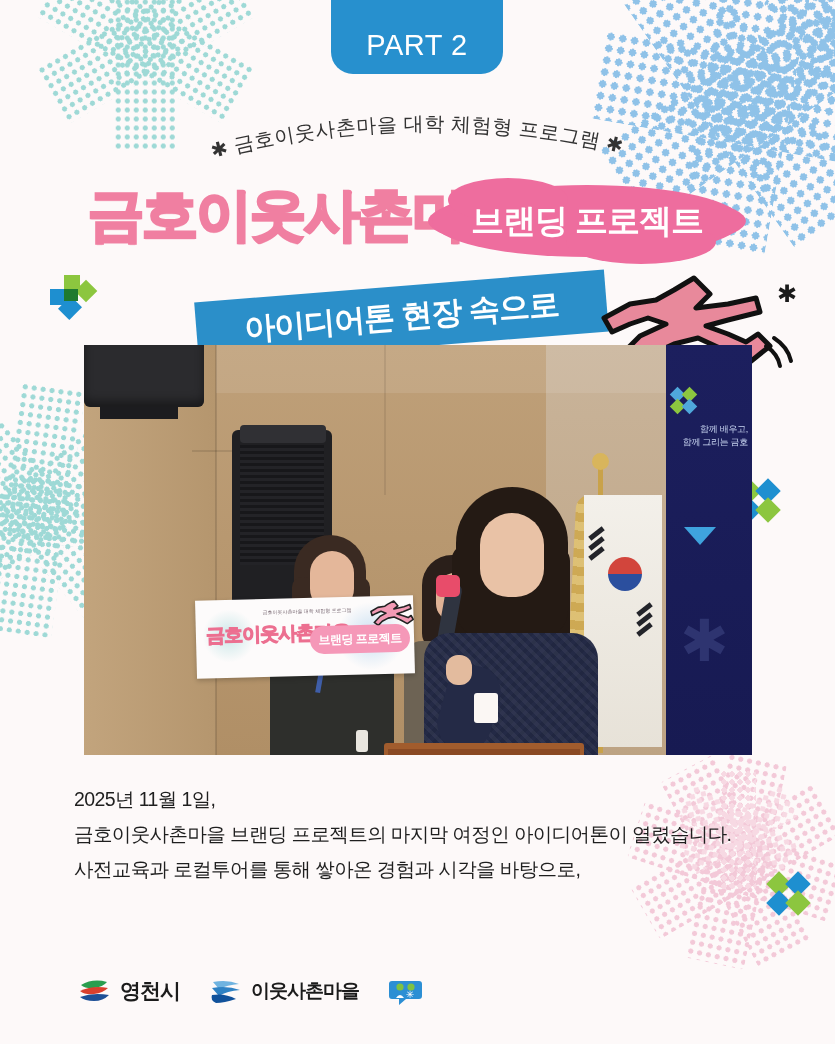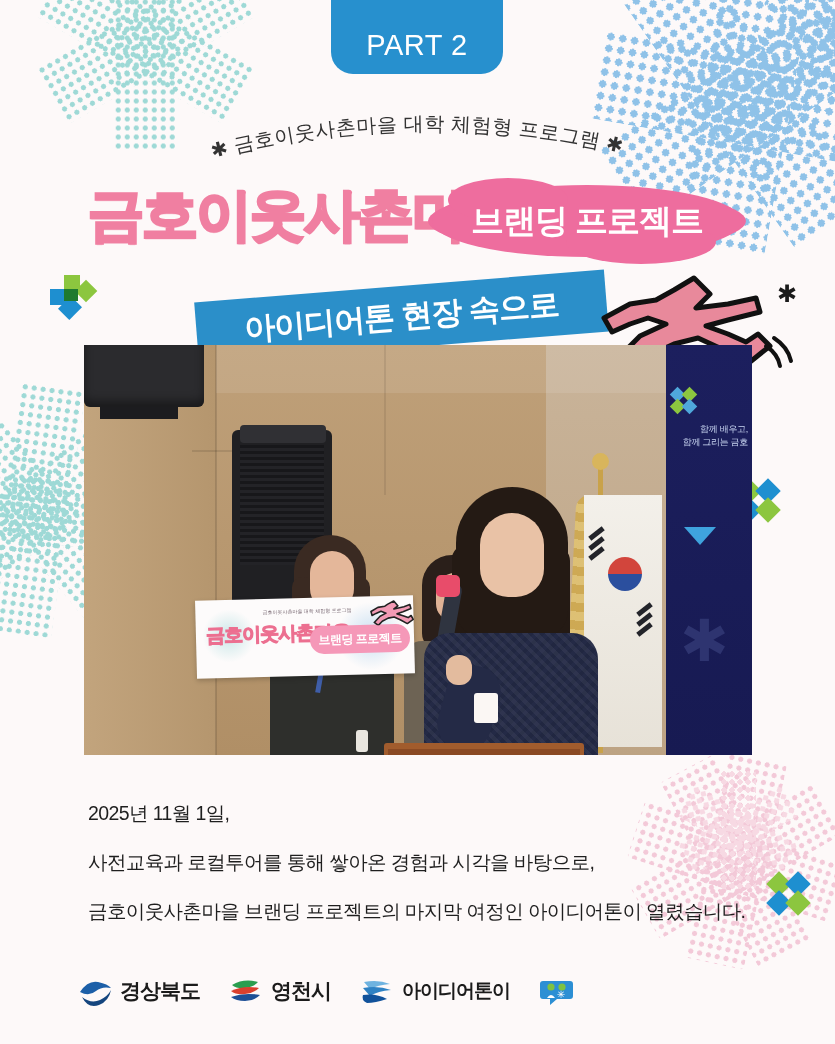--- a/index.html
+++ b/index.html
@@ -254,21 +254,21 @@
 
   
   .bottle{left:272px;top:385px;width:12px;height:22px;background:#e9e6df;border-radius:3px;}
   .tag{left:390px;top:348px;width:24px;height:30px;background:#fbf7f4;border-radius:3px;}
 
   
   #body-text{
     position:absolute;left:74px;top:782px;width:700px;
     color:#1f1f1f;font-size:19.5px;line-height:35px;letter-spacing:-.6px;
   }
-  #body-text p{margin:14px;}
+  #body-text p{margin:0;}
 
   
   #footer{
     position:absolute;left:78px;top:963px;width:690px;height:56px;
     display:flex;align-items:center;gap:29px;
   }
   .logo{display:flex;align-items:center;gap:7px;}
   .logo-name{font-size:21px;font-weight:700;color:#1b1b1b;letter-spacing:-1px;white-space:nowrap;}
   .logo-mark{width:35px;height:30px;position:relative;flex:0 0 auto;}
   .logo-mark svg{width:100%;height:100%;}
@@ -484,56 +484,47 @@
                    L33 17 L38 19 L41 17 L43 21 L37 25 L30 21 L24 18
                    L18 19 L12 22 L8 26 L4 23 L10 17 L16 14 L11 12 L6 14 L2 16 L1 12
                    L8 8 L15 7 Z"></path>
         </g>
       </svg>
     </div>
   </div>
 
   <div id="body-text">
     <p>2025년 11월 1일,</p>
+    <p>금호이웃사촌마을 브랜딩 프로젝트의 마지막 여정인 아이디어톤이 열렸습니다.</p>
     <p>사전교육과 로컬투어를 통해 쌓아온 경험과 시각을 바탕으로,</p>
-    <p>금호이웃사촌마을 브랜딩 프로젝트의 마지막 여정인 아이디어톤이 열렸습니다.</p>
   </div>
 
   <div id="footer">
 
-    <div class="logo">
-      <span class="logo-mark">
-        <svg viewBox="0 0 35 30">
-          <path d="M2 16 q8 -12 18 -10 q10 2 13 6 q-9 -2 -15 3 q-7 6 -16 1 Z" fill="#1c5fa8"></path>
-          <path d="M4 21 q9 7 18 3 q8 -4 11 -10 q-2 11 -12 15 q-11 4 -17 -8 Z" fill="#14457e"></path>
-        </svg>
-      </span>
-      <span class="logo-name">경상북도</span>
-    </div>
 
     <div class="logo">
       <span class="logo-mark">
         <svg viewBox="0 0 35 30">
           <path d="M3 9 q12 -7 26 -3 q-4 5 -13 6 q-8 1 -13 -3 Z" fill="#2a9e4f"></path>
           <path d="M2 15 q13 -6 28 -3 q-5 5 -14 6 q-9 1 -14 -3 Z" fill="#d9402e"></path>
           <path d="M2 21 q13 -5 29 -2 q-6 6 -15 6 q-9 0 -14 -4 Z" fill="#1d4f96"></path>
         </svg>
       </span>
       <span class="logo-name">영천시</span>
     </div>
 
     <div class="logo">
       <span class="logo-mark">
         <svg viewBox="0 0 35 30">
           <path d="M4 6 q14 -3 26 2 q-12 1 -20 5 Z" fill="#6fb3e0"></path>
           <path d="M3 12 q15 -3 28 2 q-13 1 -21 6 Z" fill="#2f82c4"></path>
           <path d="M3 19 q13 -2 24 4 q-12 4 -20 4 q-6 -3 -4 -8 Z" fill="#11529b"></path>
         </svg>
       </span>
-      <span class="logo-name logo-name-sm">아이디어톤이</span>
+      <span class="logo-name logo-name-sm">이웃사촌마을</span>
     </div>
 
     <div class="logo">
       <span class="logo-mark">
         <svg viewBox="0 0 35 30">
           <path d="M4 5 h27 a3 3 0 0 1 3 3 v12 a3 3 0 0 1 -3 3 h-13 l-7 6 v-6 h-7 a3 3 0 0 1 -3 -3 v-12 a3 3 0 0 1 3 -3 Z" fill="#2c8fd4"></path>
           <circle cx="12" cy="11" r="3.6" fill="#7fc241"></circle>
           <circle cx="23" cy="11" r="3.6" fill="#7fc241"></circle>
           <path d="M8 22 q4 -6 8 0 Z" fill="#fff"></path>
           <text x="22" y="22" font-size="10" fill="#fff" text-anchor="middle">✳</text>

